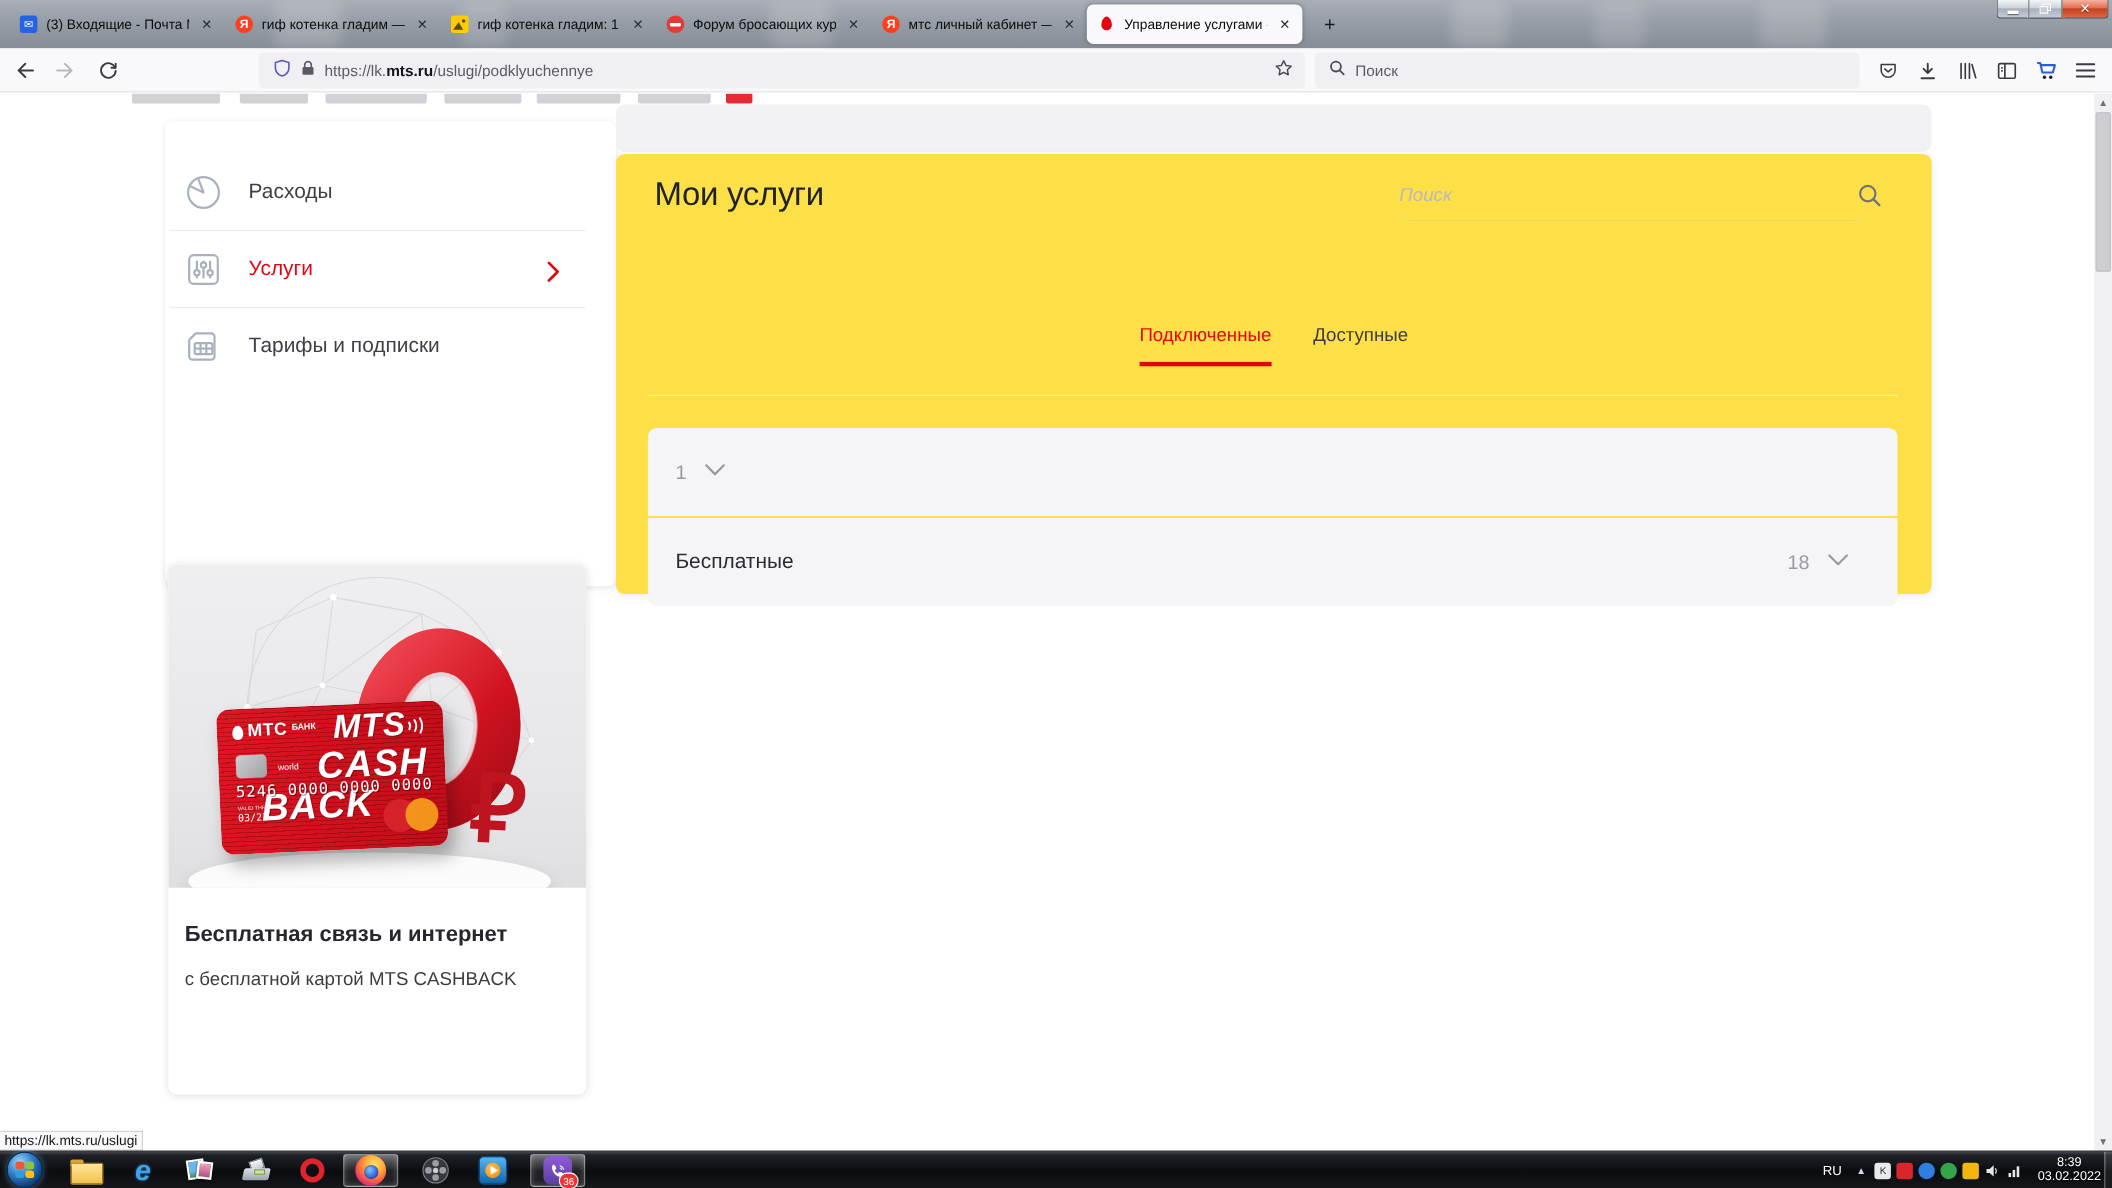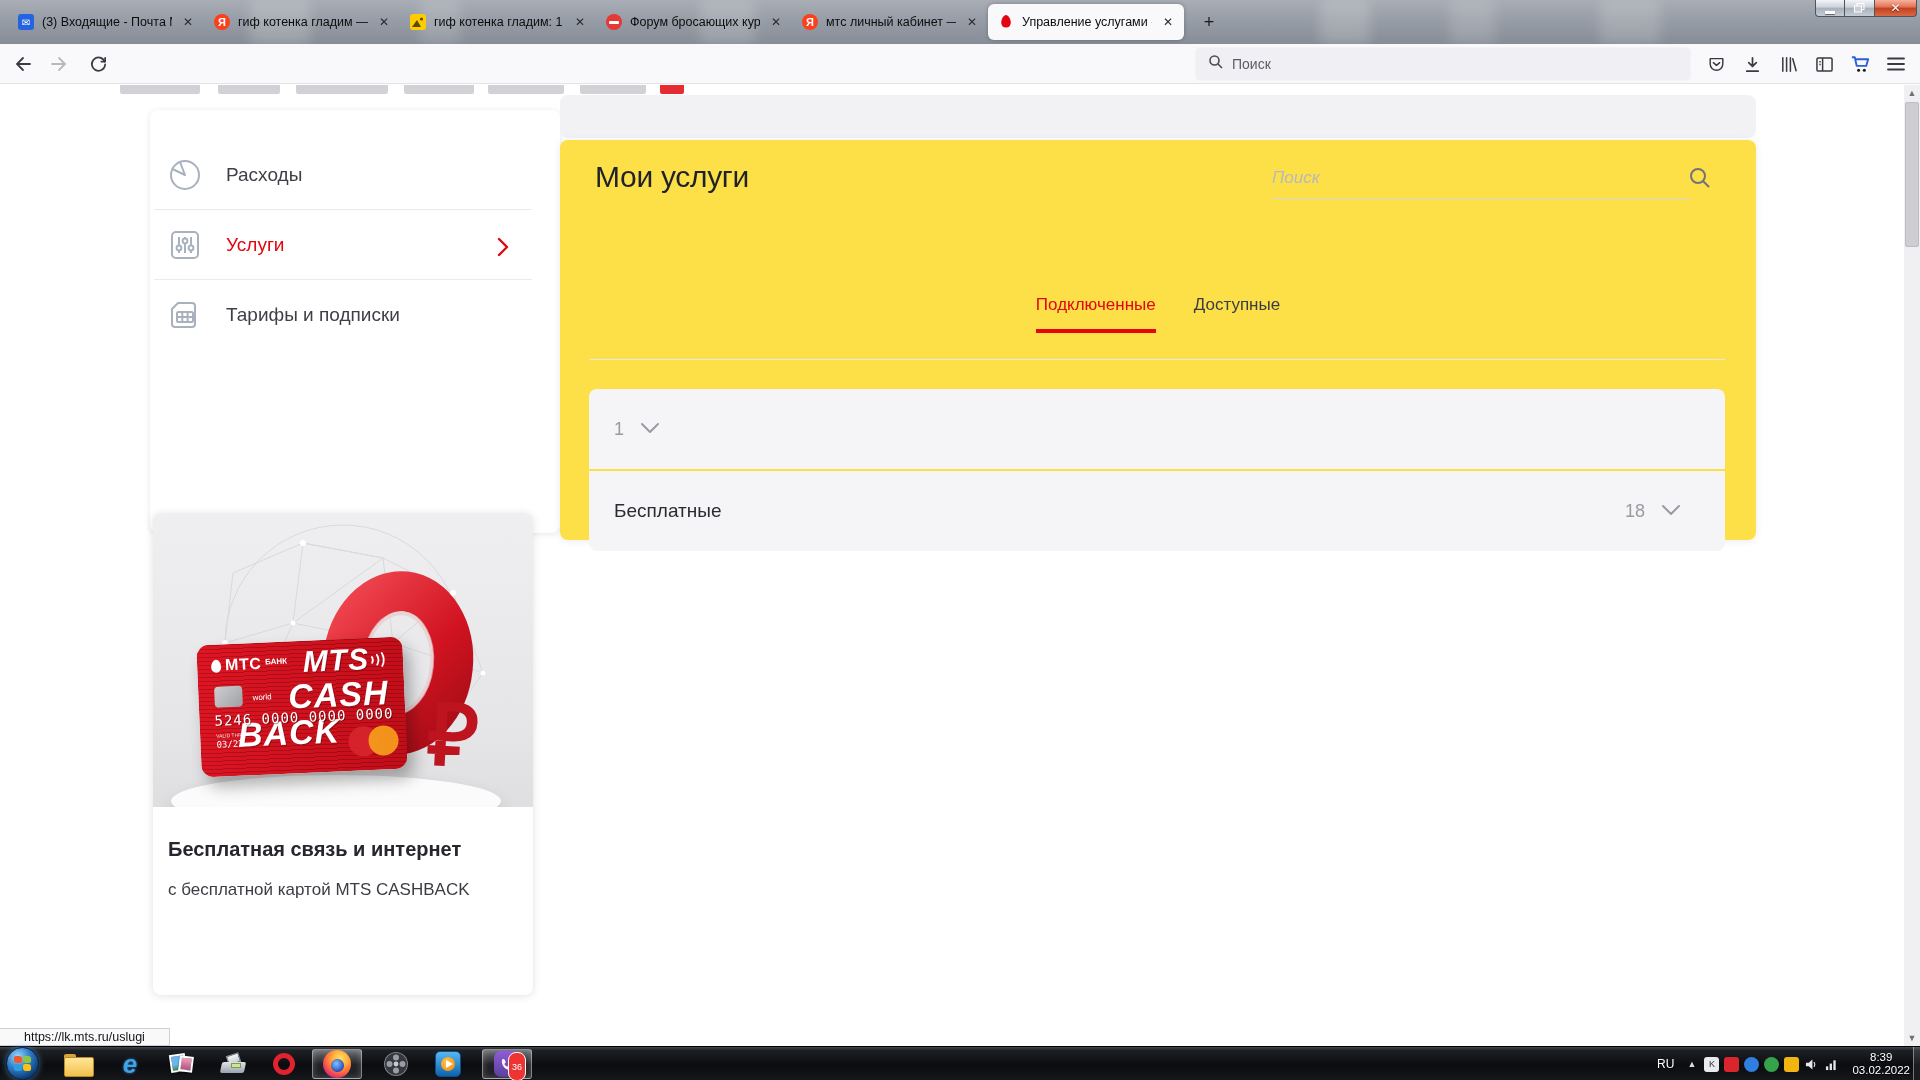--- a/index.html
+++ b/index.html
@@ -125,21 +125,21 @@
   .acc-label { flex:1 1 auto; font-size:19px; color:#2b2b33; }
   .acc-count { font-size:18px; color:#9a9aa2; margin-right:16px; }
 
   
   #scrollbar { position:absolute; right:0; top:85px; width:16px; height:961px; background:#f0f0f2; }
   #scrollbar .arrow { position:absolute; left:0; width:16px; height:16px; display:flex; align-items:center; justify-content:center; color:#6f6f76; font-size:9px; }
   #sb-thumb { position:absolute; left:1px; top:17px; width:14px; height:145px; background:#cdcdd2; border:1px solid #bdbdc2; border-radius:2px; }
 
   
   #status-tip { position:absolute; left:0; top:1028px; height:18px; background:#f9f9fa; border:1px solid #cfcfd4; border-left:none;
-    display:flex; align-items:center; padding:0 24px; font-size:12.5px; color:#15141a; }
+    display:flex; align-items:center; padding:0 4px; font-size:12.5px; color:#15141a; }
 
   
   #taskbar { position:absolute; left:0; top:1046px; width:1920px; height:34px;
     background:linear-gradient(180deg,#43474e 0%,#1d2025 10%,#0b0c0f 55%,#15171b 100%); border-top:1px solid #000; }
   .tb-cell { position:absolute; top:2px; width:44px; height:30px; display:flex; align-items:center; justify-content:center; border-radius:3px; }
   .tb-cell.open { background:linear-gradient(180deg,rgba(255,255,255,.34),rgba(255,255,255,.10) 50%,rgba(255,255,255,.05));
     border:1px solid rgba(255,255,255,.45); box-shadow:inset 0 0 6px rgba(255,255,255,.25); }
   #start-orb { position:absolute; left:6px; top:0px; width:33px; height:33px; border-radius:50%;
     background:radial-gradient(circle at 35% 28%, #9fd8ff 0%, #2f7ec9 40%, #0d3d77 75%, #06203f 100%);
     border:1px solid #0a2c52; display:flex; align-items:center; justify-content:center; box-shadow:0 0 6px rgba(120,190,255,.5); }
@@ -166,21 +166,21 @@
   .ff-ico::after { content:""; position:absolute; left:8px; top:9px; width:13px; height:13px; border-radius:50%;
     background:radial-gradient(circle at 40% 35%, #7fc2ff, #2a52c9 70%); box-shadow:inset 0 0 2px rgba(0,0,0,.3); }
   .film-ico svg { display:block; }
   .wmp-ico { width:26px; height:26px; border-radius:5px; background:linear-gradient(180deg,#57b7f2,#0f63ad); position:relative;
     border:1px solid #0b4e8c; }
   .wmp-ico::before { content:""; position:absolute; left:5px; top:5px; width:14px; height:14px; border-radius:50%;
     background:radial-gradient(circle at 40% 35%, #ffc04d, #f08a00); }
   .wmp-ico::after { content:""; position:absolute; left:10px; top:8px; border-left:7px solid #fff; border-top:4px solid transparent; border-bottom:4px solid transparent; }
   .viber-ico { width:26px; height:26px; border-radius:7px; background:linear-gradient(180deg,#8f5bd9,#5b3f9e); position:relative;
     display:flex; align-items:center; justify-content:center; }
-  .viber-badge { position:absolute; right:-6px; bottom:-4px; min-width:16px; height:29px; border-radius:8px; background:#e33; color:#fff;
+  .viber-badge { position:absolute; right:-6px; bottom:-4px; min-width:16px; height:15px; border-radius:8px; background:#e33; color:#fff;
     font-size:9px; display:flex; align-items:center; justify-content:center; padding:0 3px; border:1px solid #fff; }
 
   #tray { position:absolute; right:6px; top:0; height:34px; display:flex; align-items:center; }
   #tray-lang { color:#fff; font-size:12px; margin-right:10px; text-shadow:0 1px 1px #000; }
   .tray-ico { width:15px; height:15px; margin-right:5px; border-radius:3px; display:flex; align-items:center; justify-content:center;
     font-size:9px; color:#fff; }
   #clock { color:#fff; text-align:center; font-size:11.5px; line-height:13px; margin:0 4px 0 8px; text-shadow:0 1px 1px #000; }
   #show-desktop { position:absolute; right:0; top:0; width:7px; height:34px; border-left:1px solid rgba(255,255,255,.4);
     background:linear-gradient(180deg,rgba(255,255,255,.12),rgba(255,255,255,.02)); }
 </style>
@@ -267,20 +267,39 @@
           <path d="M9 4l6 6-6 6M15 10H2"></path>
         </svg>
     </div>
     <div class="nav-btn">
       <svg width="19" height="19" viewBox="0 0 20 20" fill="none" stroke="#3a3a42" stroke-width="1.8" stroke-linecap="round">
           <path d="M16.5 8A7 7 0 1 0 17 11"></path>
           <path d="M17 4v4h-4" stroke-linejoin="round"></path>
         </svg>
     </div>
 
+    <div id="urlbar" class="field">
+      <span style="margin:0 8px 0 12px">
+        <svg width="17" height="18" viewBox="0 0 18 18" fill="none" stroke="#5a54c2" stroke-width="1.5">
+            <path d="M9 1.5l6.5 2v5c0 4.2-3.2 7-6.5 8-3.3-1-6.5-3.8-6.5-8v-5z"></path>
+          </svg>
+      </span>
+      <span style="margin-right:8px">
+        <svg width="14" height="16" viewBox="0 0 14 16" fill="none" stroke="#5b5b66" stroke-width="1.5">
+            <rect x="2" y="7" width="10" height="7" rx="1.2" fill="#5b5b66" stroke="none"></rect>
+            <path d="M4 7V5a3 3 0 0 1 6 0v2"></path>
+          </svg>
+      </span>
+      <span class="txt"><span>https://lk.</span><b>mts.ru</b><span>/uslugi/podklyuchennye</span></span>
+      <span style="margin:0 10px">
+        <svg width="18" height="18" viewBox="0 0 20 20" fill="none" stroke="#4a4a52" stroke-width="1.5" stroke-linejoin="round">
+            <path d="M10 2.5l2.3 4.7 5.2.7-3.8 3.6.9 5.1-4.6-2.4-4.6 2.4.9-5.1L2.5 7.9l5.2-.7z"></path>
+          </svg>
+      </span>
+    </div>
 
     <div id="searchbar" class="field">
       <span style="margin:0 8px 0 12px">
         <svg width="16" height="16" viewBox="0 0 16 16" fill="none" stroke="#4a4a52" stroke-width="1.6">
             <circle cx="6.5" cy="6.5" r="4.5"></circle>
             <path d="M10 10l4 4"></path>
           </svg>
       </span>
       <input type="text" placeholder="Поиск" style="">
     </div>

